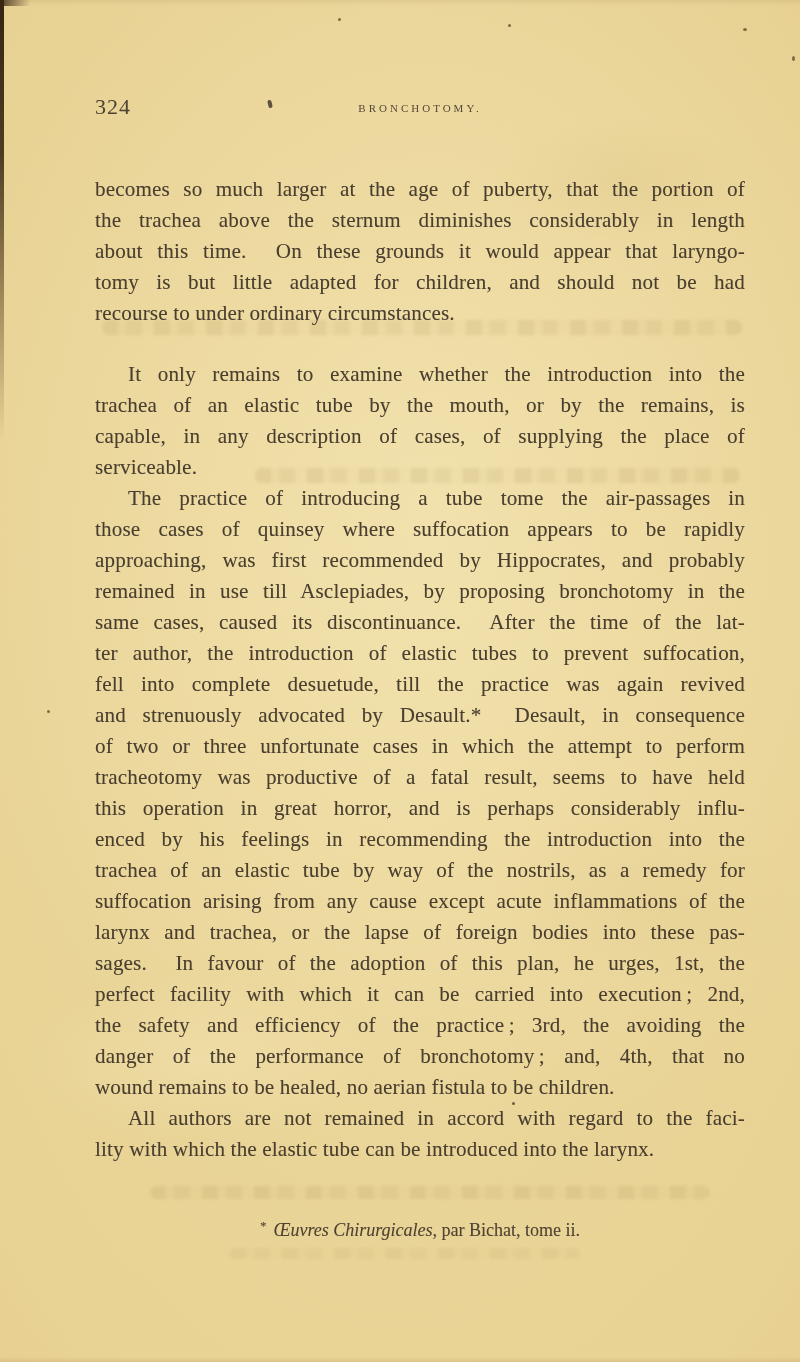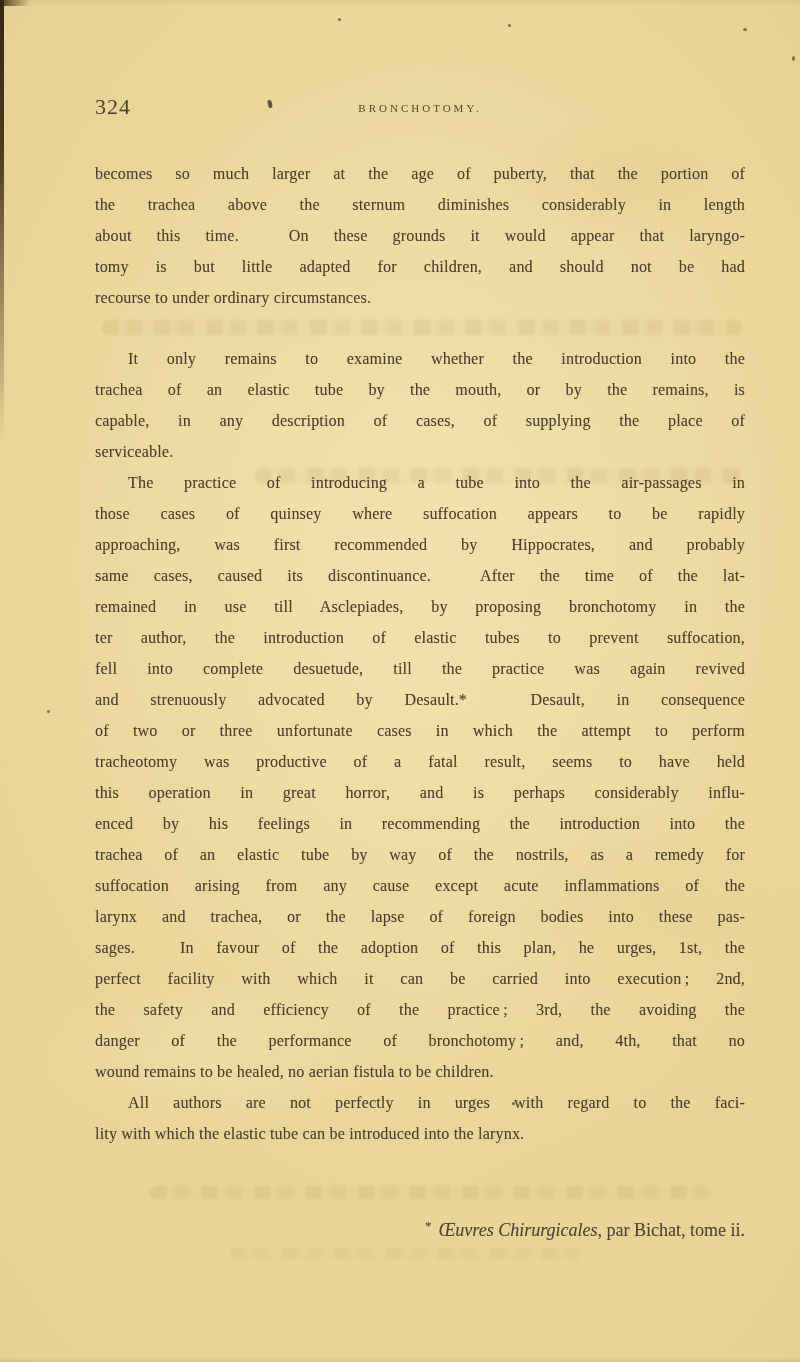--- a/index.html
+++ b/index.html
@@ -51,34 +51,34 @@
     font-size: 22px; line-height: 26px; letter-spacing: 1px; color: #4e4232;
   }
   .running-title {
     position: absolute; left: 0; top: 3px; width: 100%;
     text-align: center; font-size: 11px; line-height: 22px;
     letter-spacing: 3px; color: #55483-6;
     color: #554836;
   }
 
   .body-text {
-    position: absolute; left: 95px; top: 158px; width: 650px;
-    font-size: 16px; line-height: 31px; letter-spacing: 0.2px;
+    position: absolute; left: 95px; top: 174px; width: 650px;
+    font-size: 21px; line-height: 31px; letter-spacing: 0.2px;
     color: #4a3e2f;
     text-shadow: 0.3px 0.3px 0.6px rgba(74,62,47,0.30);
   }
   .para { margin: 0; }
   .para.gap-before { margin-top: 30px; }
   .para.indent .line:first-child { text-indent: 33px; }
   .line { text-align: justify; text-align-last: justify; white-space: normal; }
   .line.last { text-align-last: left; }
 
   .footnote {
     position: absolute; left: 95px; top: 1213px; width: 650px;
-    text-align: right; font-size: 18px; line-height: 26px;
+    text-align: center; font-size: 18px; line-height: 26px;
     color: #4e4233;
     text-shadow: 0.3px 0.3px 0.5px rgba(78,66,51,0.25);
   }
   .fn-marker { font-size: 13px; vertical-align: 6px; margin-right: 7px; }
   .fn-work { font-style: italic; }
 </style>
 </head>
 <body>
 
 <div class="page">
@@ -113,42 +113,42 @@
         <div class="line">tomy is but little adapted for children, and should not be had</div>
         <div class="line last">recourse to under ordinary circumstances.</div>
       </div>
       <div class="para indent gap-before">
         <div class="line">It only remains to examine whether the introduction into the</div>
         <div class="line">trachea of an elastic tube by the mouth, or by the remains, is</div>
         <div class="line">capable, in any description of cases, of supplying the place of</div>
         <div class="line last">serviceable.</div>
       </div>
       <div class="para indent">
-        <div class="line">The practice of introducing a tube into the air-passages in</div>
+        <div class="line">The practice of introducing a tube tome the air-passages in</div>
         <div class="line">those cases of quinsey where suffocation appears to be rapidly</div>
         <div class="line">approaching, was first recommended by Hippocrates, and probably</div>
+        <div class="line">remained in use till Asclepiades, by proposing bronchotomy in the</div>
         <div class="line">same cases, caused its discontinuance.&nbsp; After the time of the lat-</div>
-        <div class="line">remained in use till Asclepiades, by proposing bronchotomy in the</div>
         <div class="line">ter author, the introduction of elastic tubes to prevent suffocation,</div>
         <div class="line">fell into complete desuetude, till the practice was again revived</div>
         <div class="line">and strenuously advocated by Desault.*&nbsp; Desault, in consequence</div>
         <div class="line">of two or three unfortunate cases in which the attempt to perform</div>
         <div class="line">tracheotomy was productive of a fatal result, seems to have held</div>
         <div class="line">this operation in great horror, and is perhaps considerably influ-</div>
         <div class="line">enced by his feelings in recommending the introduction into the</div>
         <div class="line">trachea of an elastic tube by way of the nostrils, as a remedy for</div>
         <div class="line">suffocation arising from any cause except acute inflammations of the</div>
         <div class="line">larynx and trachea, or the lapse of foreign bodies into these pas-</div>
         <div class="line">sages.&nbsp; In favour of the adoption of this plan, he urges, 1st, the</div>
         <div class="line">perfect facility with which it can be carried into execution ; 2nd,</div>
         <div class="line">the safety and efficiency of the practice ; 3rd, the avoiding the</div>
         <div class="line">danger of the performance of bronchotomy ; and, 4th, that no</div>
         <div class="line last">wound remains to be healed, no aerian fistula to be children.</div>
       </div>
       <div class="para indent">
-        <div class="line">All authors are not perfectly in urges with regard to the faci-</div>
+        <div class="line">All authors are not remained in accord with regard to the faci-</div>
         <div class="line last">lity with which the elastic tube can be introduced into the larynx.</div>
       </div>
     </div>
 
   <div class="footnote"><span class="fn-marker">*</span><span class="fn-work">Œuvres Chirurgicales</span><span class="fn-rest">, par Bichat, tome ii.</span></div>
 
 </div>
 
 </body></html>

